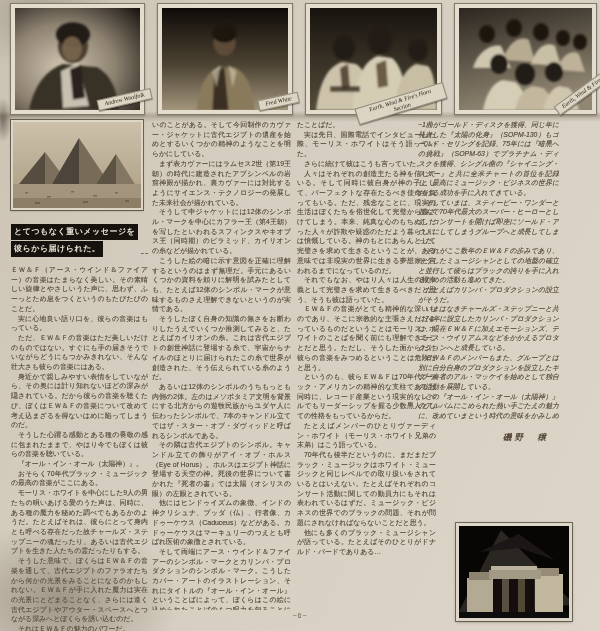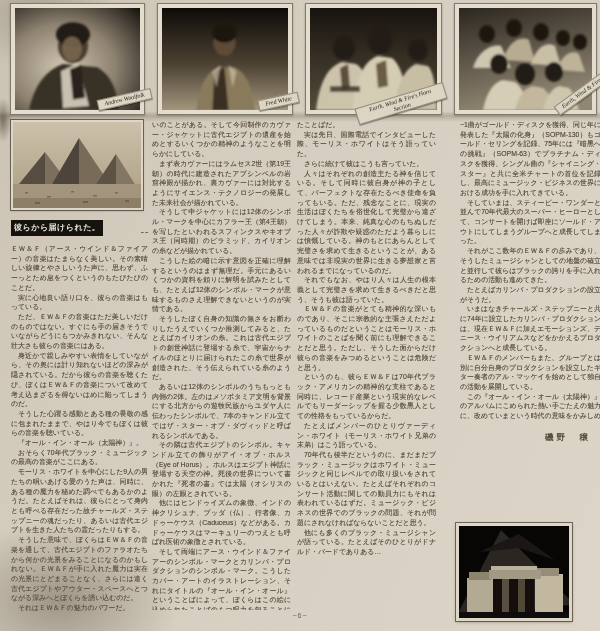--- a/index.html
+++ b/index.html
@@ -216,20 +216,21 @@
             <rect x="80" y="73" width="4" height="1.5"></rect>
           <rect x="102" y="70" width="3" height="1.5"></rect>
             <rect x="22" y="80" width="5" height="2"></rect>
           <rect x="70" y="79" width="5" height="2"></rect>
             <rect x="112" y="78" width="4" height="2"></rect>
         </g>
       </svg>
     </div>
 
     <div class="headline">
+      <span class="hl1">とてつもなく重いメッセージを</span>
       <div class="hl-row">
         <span class="hl2">彼らから届けられた。</span>
         <span class="hl-dots"></span>
       </div>
     </div>
 
     <div class="coltext" style="margin-top:8px;height:374px;width:137px;">
         <p class="noindent">ＥＷ＆Ｆ（アース・ウインド＆ファイアー）の音楽はたまらなく美しい。その素晴しい旋律とやさしいうた声に、思わず、ふーっとため息をつくというのもたびたびのことだ。</p>
         <p class="">実に心地良い語り口を、彼らの音楽はもっている。</p>
         <p class="">ただ、ＥＷ＆Ｆの音楽はただ美しいだけのものではない。すぐにも手の届きそうでいながらどうにもつかみきれない、そんな壮大さも彼らの音楽にはある。</p>
@@ -265,21 +266,21 @@
         <p class="">人々はそれぞれの創造主たる神を信じている。そして同時に彼自身が神の子として、パーフェクトな存在たるべき使命を負ってもいる。ただ、残念なことに、現実の生活はぼくたちを俗世化して完璧から遠ざけてしまう。本来、純真な心のもちぬしだった人々が詐欺や疑惑のただよう暮らしには憤慨している。神のもとにあらんとして完璧さを求めて生きるということが、ある意味では非現実の世界に生きる夢想家と言われるまでになっているのだ。</p>
         <p class="">それでもなお、やはり人々は人生の根本義として完璧さを求めて生きるべきだと思う、そうも彼は語っていた。</p>
         <p class="">ＥＷ＆Ｆの音楽がとても精神的な深いものであり、そこに宗教的な主張さえただよっているものだということはモーリス・ホワイトのことばを聞く前にも理解できることだと思う。ただし、そうした面からだけ彼らの音楽をみつめるということは危険だと思う。</p>
         <p class="">というのも、彼らＥＷ＆Ｆは70年代ブラック・アメリカンの精神的な支柱であると同時に、レコード産業という現実的なレベルでもリーダーシップを握る少数黒人としての性格をもっているからだ。</p>
         <p class="">たとえばメンバーのひとりヴァーディン・ホワイト（モーリス・ホワイト兄弟の末弟）はこう語っている。</p>
         <p class="">70年代も後半だというのに、まだまだブラック・ミュージックはホワイト・ミュージックと同じレベルでの取り扱いをされているとはいえない。たとえばそれぞれのコンサート活動に関しての動員力にもそれは表われているはずだ。ミュージック・ビジネスの世界でのブラックの問題、それが問題にされなければならないことだと思う。</p>
         <p class="">他にも多くのブラック・ミュージシャンが語っている。たとえばそのひとりがドナルド・バードでありある…</p>
       </div>
   </div>
 
-  <div class="col" style="left:460px;width:141px;">
+  <div class="col" style="left:418px;width:141px;font-style:italic;">
     <div class="coltext" style="height:300px;width:141px;">
         <p class="noindent">−1曲がゴールド・ディスクを獲得、同じ年に発表した『太陽の化身』（SOPM-130）もゴールド・セリングを記録、75年には『暗黒への挑戦』（SOPM-63）でプラチナム・ディスクを獲得、シングル曲の『シャイニング・スター』と共に全米チャートの首位を記録し、最高にミュージック・ビジネスの世界における成功を手に入れてきている。</p>
         <p class="">そしていまは、スティービー・ワンダーと並んで70年代最大のスーパー・ヒーローとして、コンサートを開けば即座にソールド・アウトにしてしまうグループへと成長してしまった。</p>
         <p class="">それがここ数年のＥＷ＆Ｆの歩みであり、そうしたミュージシャンとしての地盤の確立と並行して彼らはブラックの誇りを手に入れるための活動も進めてきた。</p>
         <p class="">たとえばカリンバ・プロダクションの設立がそうだ。</p>
         <p class="">いまはなきチャールズ・ステップニーと共に74年に設立したカリンバ・プロダクションは、現在ＥＷ＆Ｆに加えエモーションズ、デニース・ウイリアムスなどをかかえるプロダクションへと成長している。</p>
         <p class="">ＥＷ＆Ｆのメンバーもまた、グループとは別に自分自身のプロダクションを設立したギター奏者のアル・マッケイを始めとして独自の活動を展開している。</p>
         <p class="">この『オール・イン・オール（太陽神）』のアルバムにこめられた熱い手ごたえの魅力に、改めていまという時代の意味をかみしめ直してみなければという思いがわき上がってくる。</p>
       </div>
     <div class="signature">磯野　穣</div>

